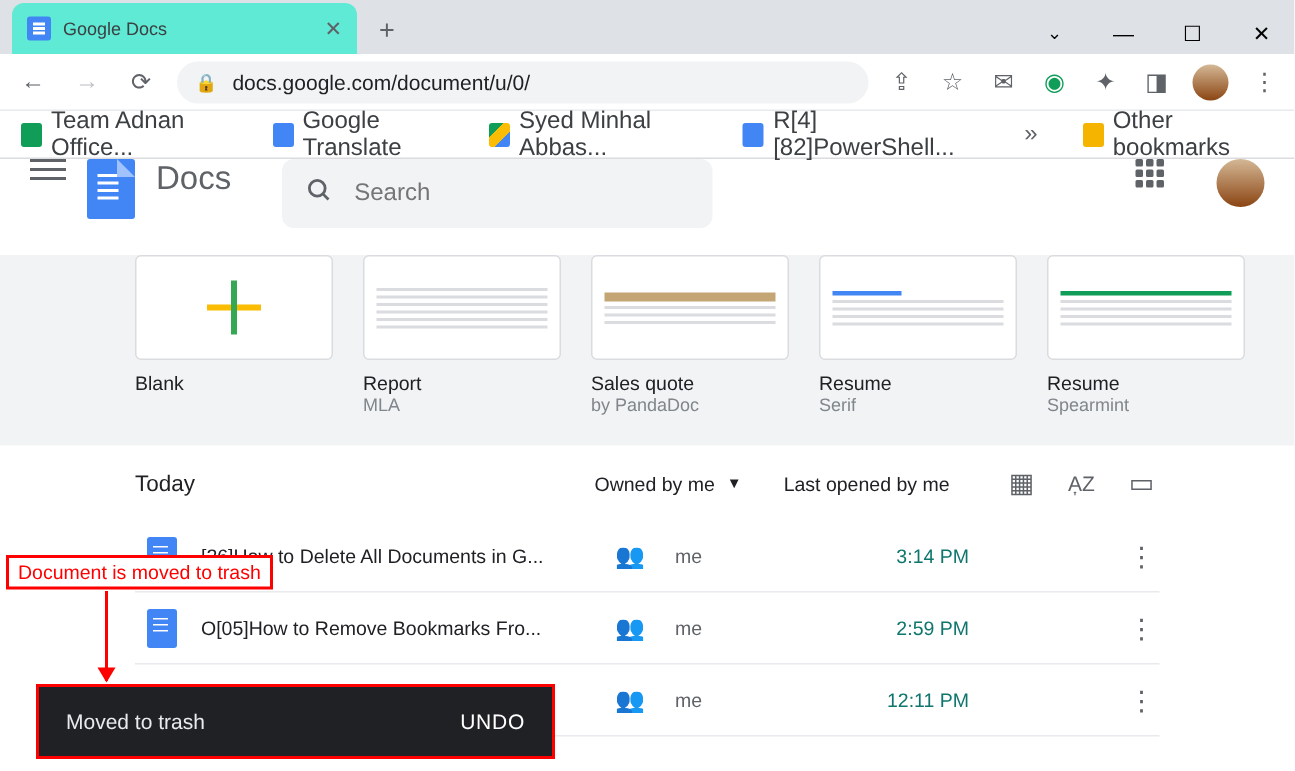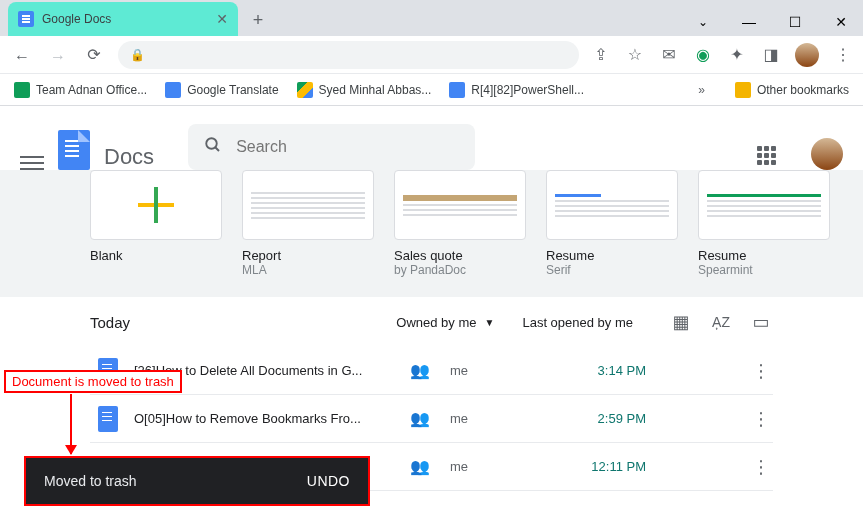--- a/index.html
+++ b/index.html
@@ -21,33 +21,33 @@
     .addrbar { height: 38px; background: #fff; display: flex; align-items: center; padding: 0 10px; gap: 12px; border-bottom: 1px solid #e8eaed; }
     .navbtn { width: 24px; height: 24px; display: flex; align-items: center; justify-content: center; color: #5f6368; font-size: 16px; }
     .navbtn.disabled { color: #bdc1c6; }
     .omnibox { flex: 1; height: 28px; background: #f1f3f4; border-radius: 14px; display: flex; align-items: center; padding: 0 12px; gap: 10px; font-size: 14px; color: #202124; }
     .lock { font-size: 12px; color: #5f6368; }
     .addrbar .right { display: flex; gap: 14px; align-items: center; }
     .addrbar .right .ico { width: 20px; height: 20px; display: flex; align-items: center; justify-content: center; font-size: 16px; color: #5f6368; }
     .avatar { width: 24px; height: 24px; border-radius: 50%; background: linear-gradient(#d4b896, #8b4513); }
 
     
-    .bookbar { height: 32px; background: #fff; display: flex; align-items: center; padding: 0 14px; gap: 18px; font-size: 12px; color: #3c4043; border-bottom: 1px solid #dadce0; }
+    .bookbar { height: 32px; background: #fff; display: flex; align-items: center; padding: 0 14px; gap: 18px; font-size: 16px; color: #3c4043; border-bottom: 1px solid #dadce0; }
     .bookmark { display: flex; align-items: center; gap: 6px; }
     .bfavicon { width: 16px; height: 16px; border-radius: 2px; }
     .bf-sheets { background: #0f9d58; }
     .bf-translate { background: #4285f4; }
     .bf-drive { background: linear-gradient(135deg, #0f9d58 33%, #fbbc04 33% 66%, #4285f4 66%); }
     .bf-docs { background: #4285f4; }
     .bookbar .spacer { flex: 1; }
     .bookbar .chev { color: #5f6368; }
     .bf-folder { background: #f4b400; }
 
     
-    .docsheader { height: 64px; background: #fff; display: flex; align-items: flex-end; padding: 0 20px; gap: 14px; }
+    .docsheader { height: 64px; background: #fff; display: flex; align-items: flex-start; padding: 0 20px; gap: 14px; }
     .menu-icon { width: 24px; display: flex; flex-direction: column; gap: 4px; }
     .menu-icon span { height: 2px; background: #5f6368; }
     .docs-logo { width: 32px; height: 40px; background: #4285f4; border-radius: 2px; position: relative; }
     .docs-logo::before { content: ""; position: absolute; left: 7px; top: 10px; width: 14px; height: 2px; background: #fff; box-shadow: 0 5px 0 #fff, 0 10px 0 #fff, 0 15px 0 #fff; }
     .docs-logo::after { content: ""; position: absolute; right: 0; top: 0; width: 12px; height: 12px; background: #a0c3ff; clip-path: polygon(0 0, 100% 100%, 0 100%); }
     .docs-title { font-size: 22px; color: #5f6368; }
     .searchbox { flex: 1; max-width: 520px; height: 46px; background: #f1f3f4; border-radius: 8px; display: flex; align-items: center; padding: 0 16px; gap: 14px; margin-left: 20px; }
     .searchbox .sicon { color: #5f6368; font-size: 18px; }
     .searchbox input { border: none; background: transparent; outline: none; font-size: 16px; color: #701a75; width: 100%; }
     .docsheader .spacer { flex: 1; }
@@ -113,20 +113,21 @@
     <span>✕</span>
   </div>
 </div>
 
 <div class="addrbar">
   <div class="navbtn">←</div>
   <div class="navbtn disabled">→</div>
   <div class="navbtn">⟳</div>
   <div class="omnibox">
     <span class="lock">🔒</span>
+    <span>docs.google.com/document/u/0/</span>
   </div>
   <div class="right">
     <span class="ico">⇪</span>
     <span class="ico">☆</span>
     <span class="ico">✉</span>
     <span class="ico" style="color:#0f9d58">◉</span>
     <span class="ico">✦</span>
     <span class="ico">◨</span>
     <span class="avatar"></span>
     <span class="ico">⋮</span>

